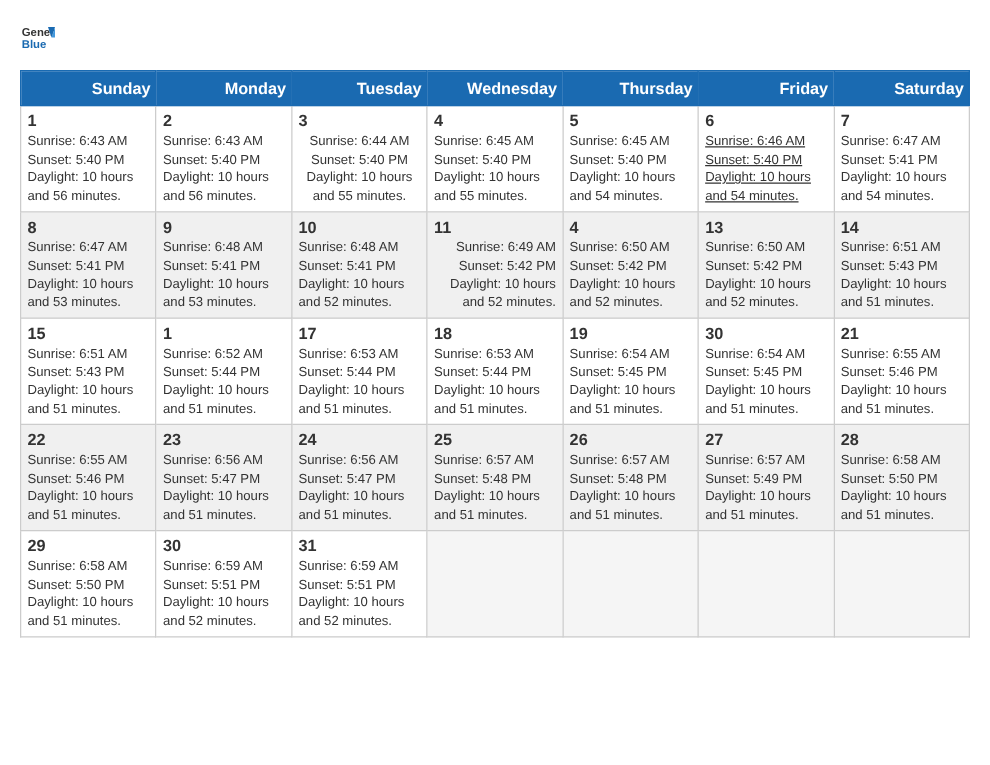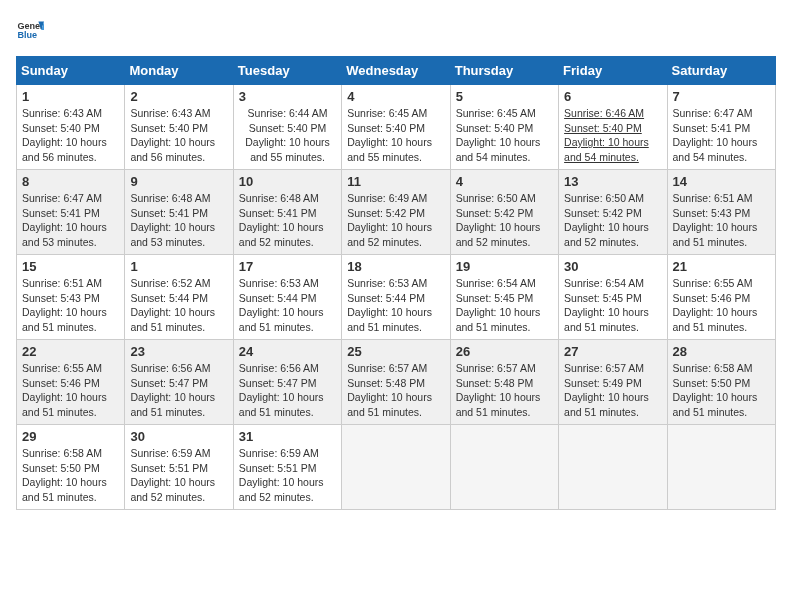--- a/index.html
+++ b/index.html
@@ -39,21 +39,21 @@
     }
     .calendar {
       width: 100%;
       border-collapse: collapse;
       font-size: 11px;
     }
     .calendar th {
       background: #1a6ab1;
       color: #fff;
       padding: 6px 4px;
-      text-align: left;
+      text-align: right;
       font-size: 13px;
       font-weight: bold;
       border: 1px solid #1a6ab1;
     }
     .calendar td {
       border: 1px solid #ccc;
       vertical-align: top;
       padding: 4px 5px;
       width: calc(100% / 7);
       min-height: 80px;
@@ -178,21 +178,21 @@
         </td>
         <td>
           <span class="day-num">10</span>
           <div class="day-info" style="white-space: pre-line;">Sunrise: 6:48 AM
 Sunset: 5:41 PM
 Daylight: 10 hours
 and 52 minutes.</div>
         </td>
         <td>
           <span class="day-num">11</span>
-          <div class="day-info" style="white-space: pre-line;">Sunrise: 6:49 AM
+          <div class="day-info" style="white-space: pre-line; text-align: right;">Sunrise: 6:49 AM
 Sunset: 5:42 PM
 Daylight: 10 hours
 and 52 minutes.</div>
         </td>
         <td>
           <span class="day-num">4</span>
           <div class="day-info" style="white-space: pre-line;">Sunrise: 6:50 AM
 Sunset: 5:42 PM
 Daylight: 10 hours
 and 52 minutes.</div>

